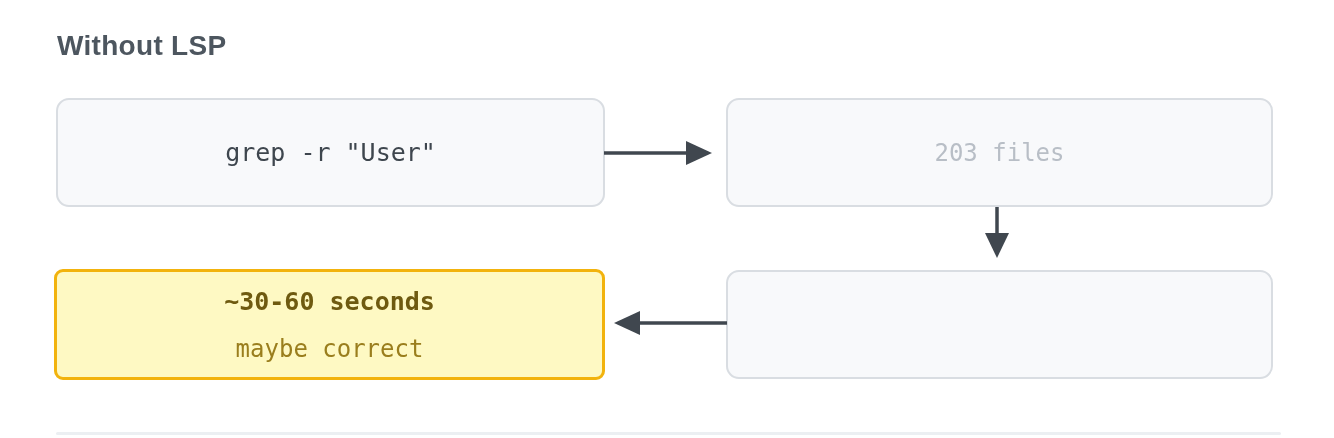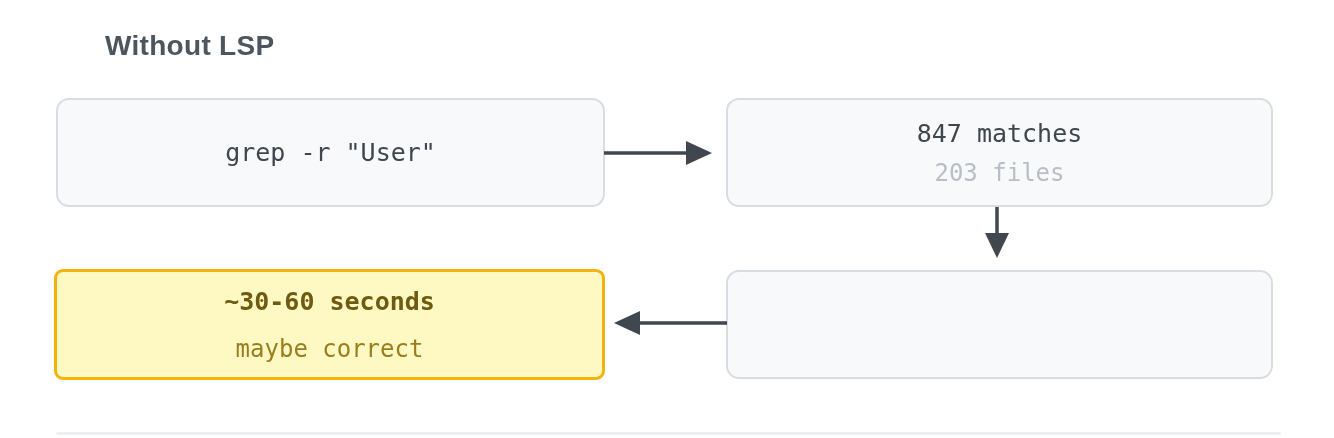--- a/index.html
+++ b/index.html
@@ -14,21 +14,20 @@
   }
   .title {
     position: absolute;
     left: 57px;
     top: 30px;
     font-family: "Liberation Sans", sans-serif;
     font-weight: 700;
     font-size: 28px;
     letter-spacing: 0.3px;
     color: #4d565f;
-    margin-left: 48px;
   }
   .node {
     position: absolute;
     background: #f8f9fb;
     border: 2px solid #d9dde2;
     border-radius: 13px;
     display: flex;
     flex-direction: column;
     align-items: center;
     justify-content: center;
@@ -77,21 +76,20 @@
 
 <div class="canvas">
 
   <div class="title">Without LSP</div>
 
   <div class="node" id="node-grep">
     <div class="label">grep -r "User"</div>
   </div>
 
   <div class="node" id="node-matches">
-    <div class="label">847 matches</div>
     <div class="sub">203 files</div>
   </div>
 
   <div class="node" id="node-filter">
   </div>
 
   <div class="node highlight" id="node-result">
     <div class="label">~30-60 seconds</div>
     <div class="sub">maybe correct</div>
   </div>

